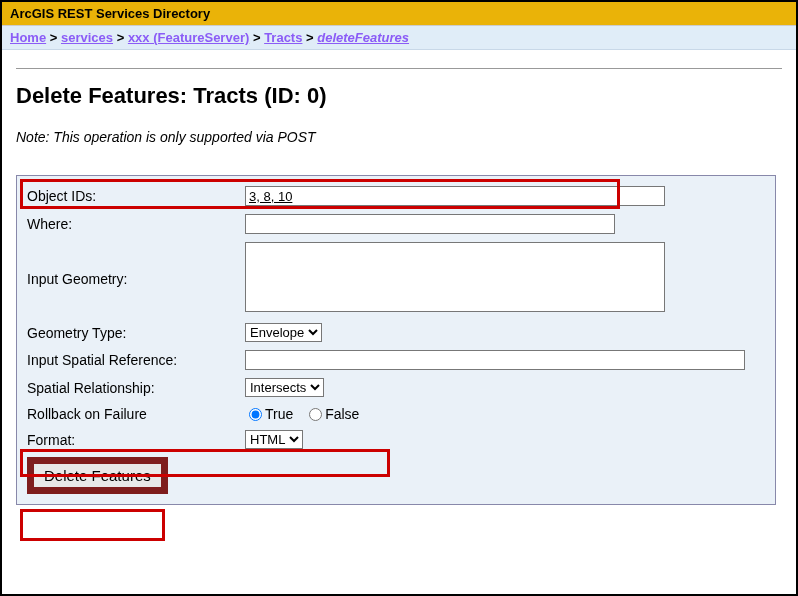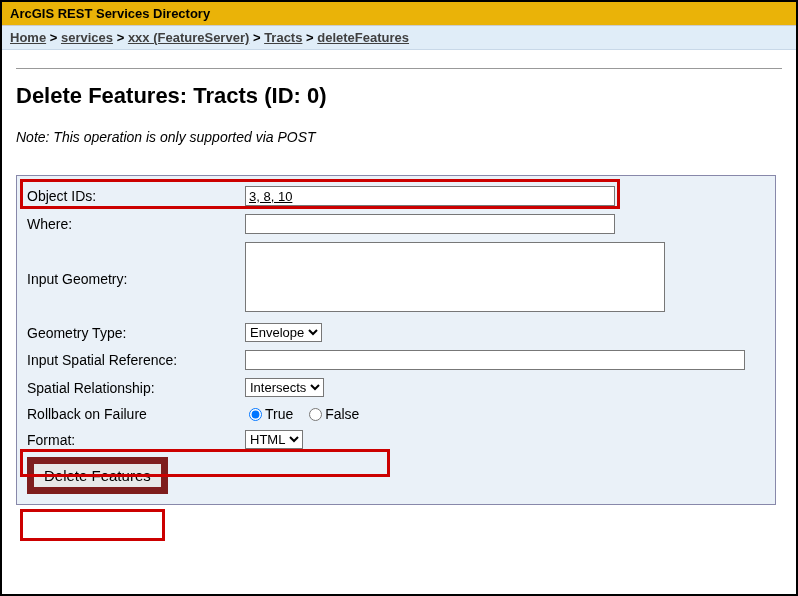--- a/index.html
+++ b/index.html
@@ -24,25 +24,26 @@
       font-size: 13px;
       border-bottom: 1px solid #ccc;
     }
     .breadcrumb-bar {
       background: #e0edf8;
       padding: 4px 8px;
       font-size: 13px;
       border-bottom: 1px solid #c8d8e8;
     }
     .breadcrumb-bar a {
-      color: #404040;
+      color: #8b5cf6;
       text-decoration: underline;
       font-weight: bold;
     }
     .breadcrumb-bar a.current {
+      font-style: italic;
     }
     .sep { font-weight: bold; }
     .content-pad {
       padding: 10px 14px;
     }
     hr.topline {
       border: none;
       border-top: 1px solid #999;
       margin: 8px 0 14px 0;
     }
@@ -137,21 +138,21 @@
     <hr class="topline">
     <h2 class="page-title">Delete Features: Tracts (ID: 0)</h2>
     <p class="note">Note: This operation is only supported via POST</p>
 
     <div class="form-panel" style="position:relative;">
       <table class="form-table">
         <tbody>
             <tr>
           <td class="label-cell">Object IDs:</td>
           <td>
-            <input type="text" style="width: 370px; text-decoration: underline;" value="3, 8, 10">
+            <input type="text" style="width: 420px; text-decoration: underline;" value="3, 8, 10">
           </td>
         </tr>
         <tr>
           <td class="label-cell">Where:</td>
           <td>
             <input type="text" style="width: 370px;" value="">
           </td>
         </tr>
         <tr>
           <td class="label-cell">Input Geometry:</td>

